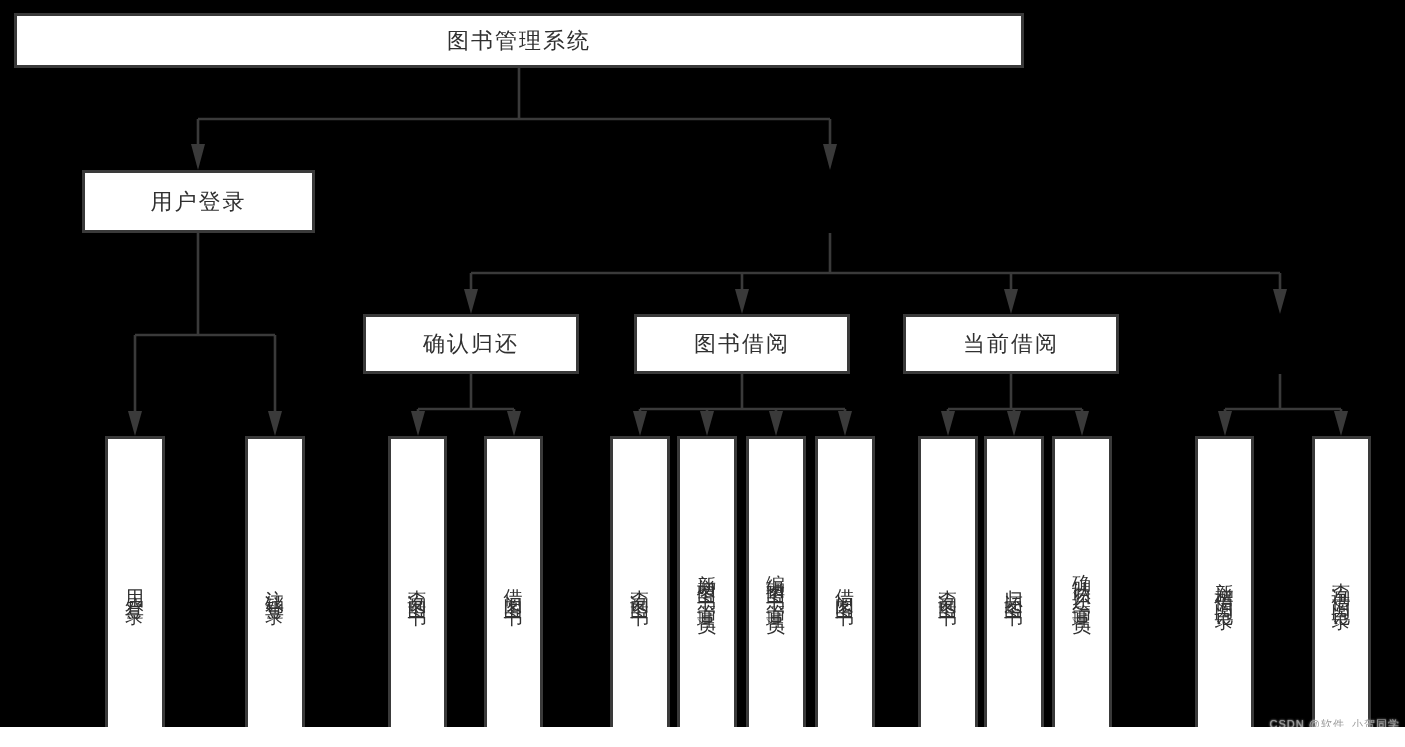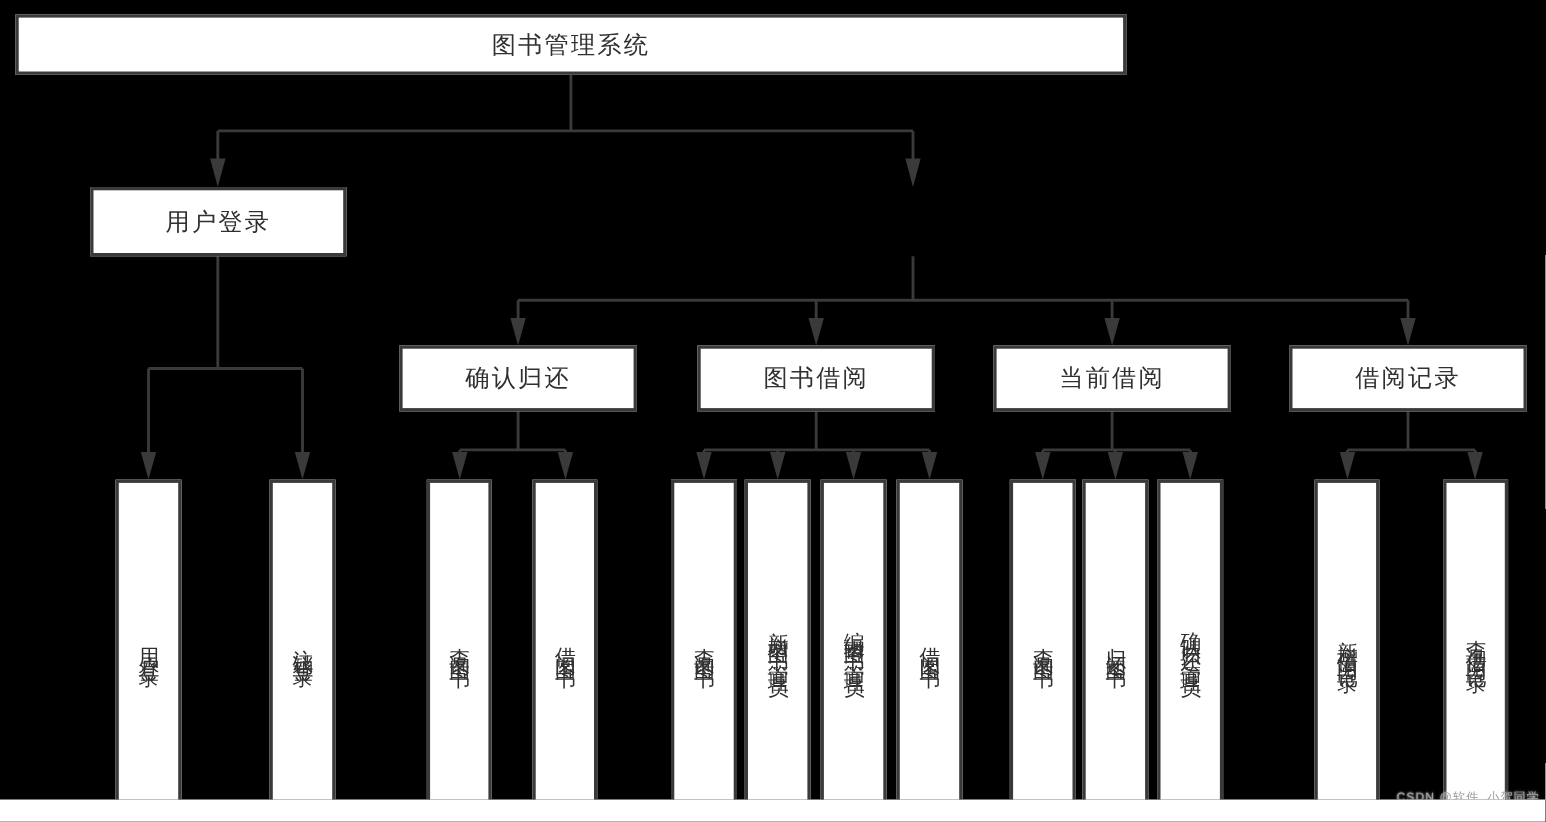--- a/index.html
+++ b/index.html
@@ -81,23 +81,20 @@
 
   <div class="box" style="left:363px;top:314px;width:216px;height:60px">
     <span class="hlabel">确认归还</span>
   </div>
   <div class="box" style="left:903px;top:314px;width:216px;height:60px">
     <span class="hlabel">当前借阅</span>
   </div>
   <div class="box" style="left:634px;top:314px;width:216px;height:60px">
     <span class="hlabel">图书借阅</span>
   </div>
-  <div class="box" style="left:1172px;top:314px;width:216px;height:60px">
-    <span class="hlabel">借阅记录</span>
-  </div>
 
   <div class="box leaf" style="left:105px;top:436px;width:60px;height:299px">
     <span class="vtext">用户登录</span>
   </div>
   <div class="box leaf" style="left:245px;top:436px;width:60px;height:299px">
     <span class="vtext">注销登录</span>
   </div>
 
   <div class="box leaf" style="left:388px;top:436px;width:59px;height:299px">
     <span class="vtext">查询图书</span>

